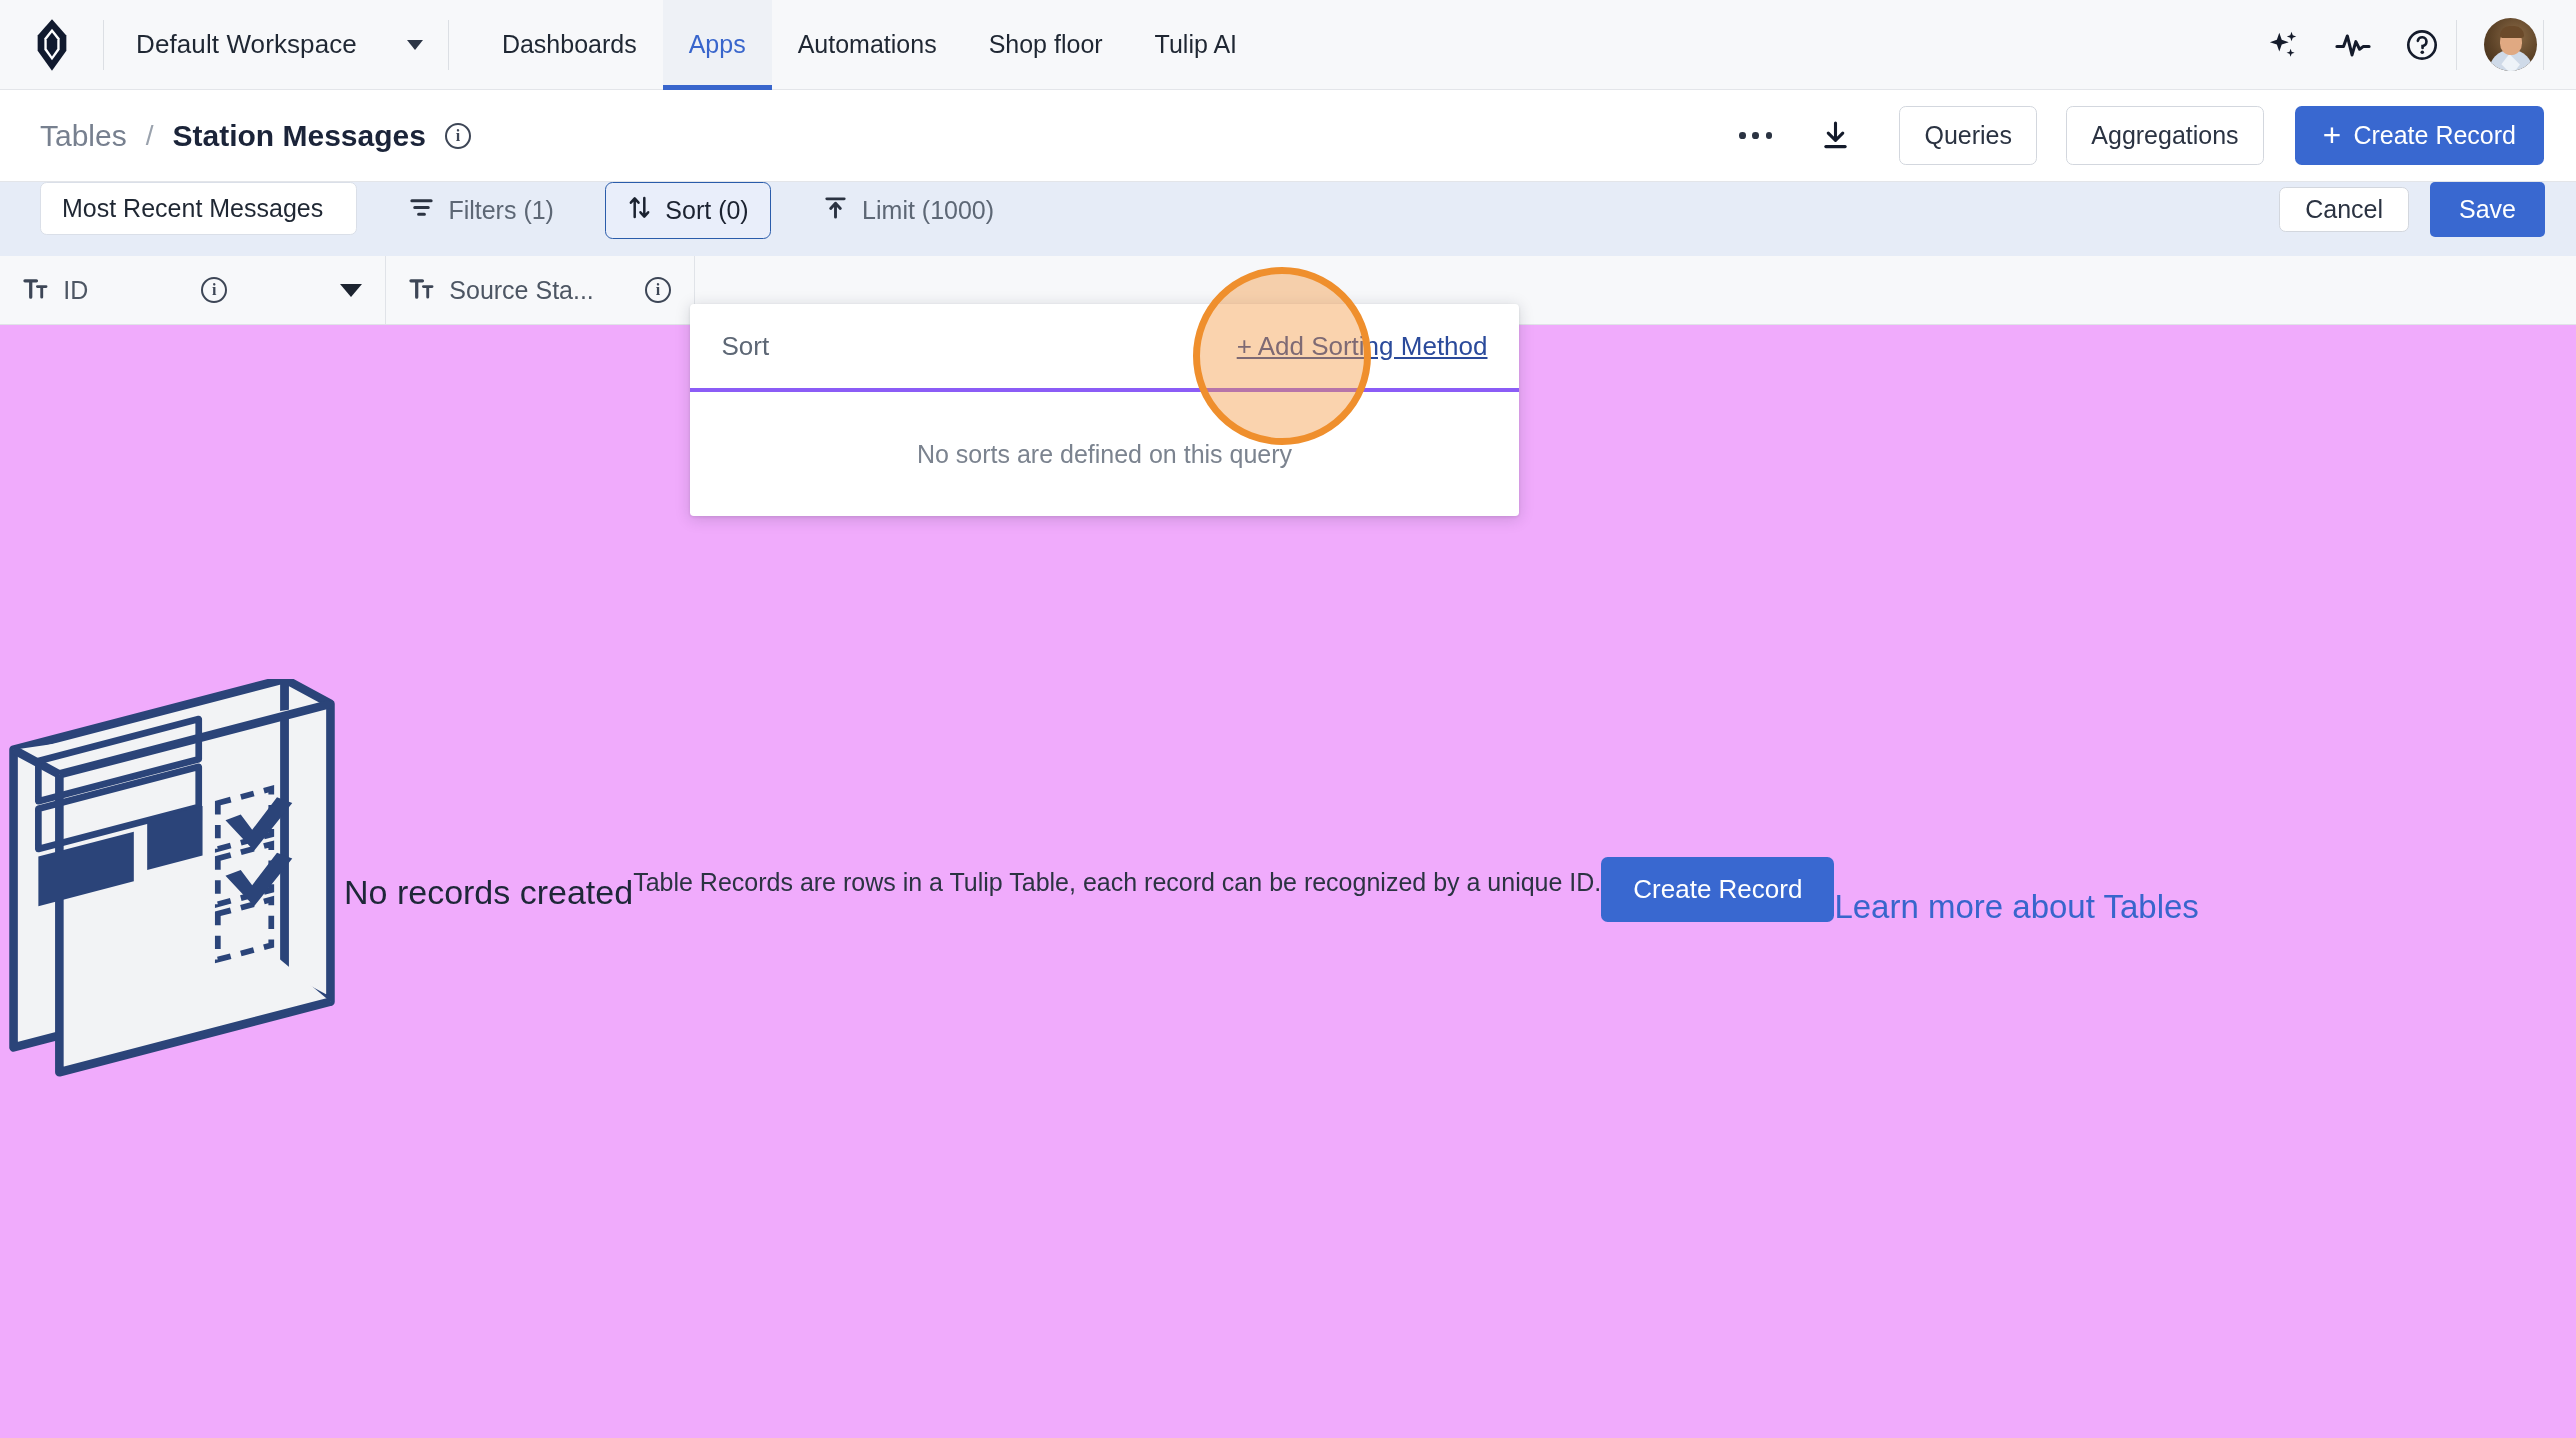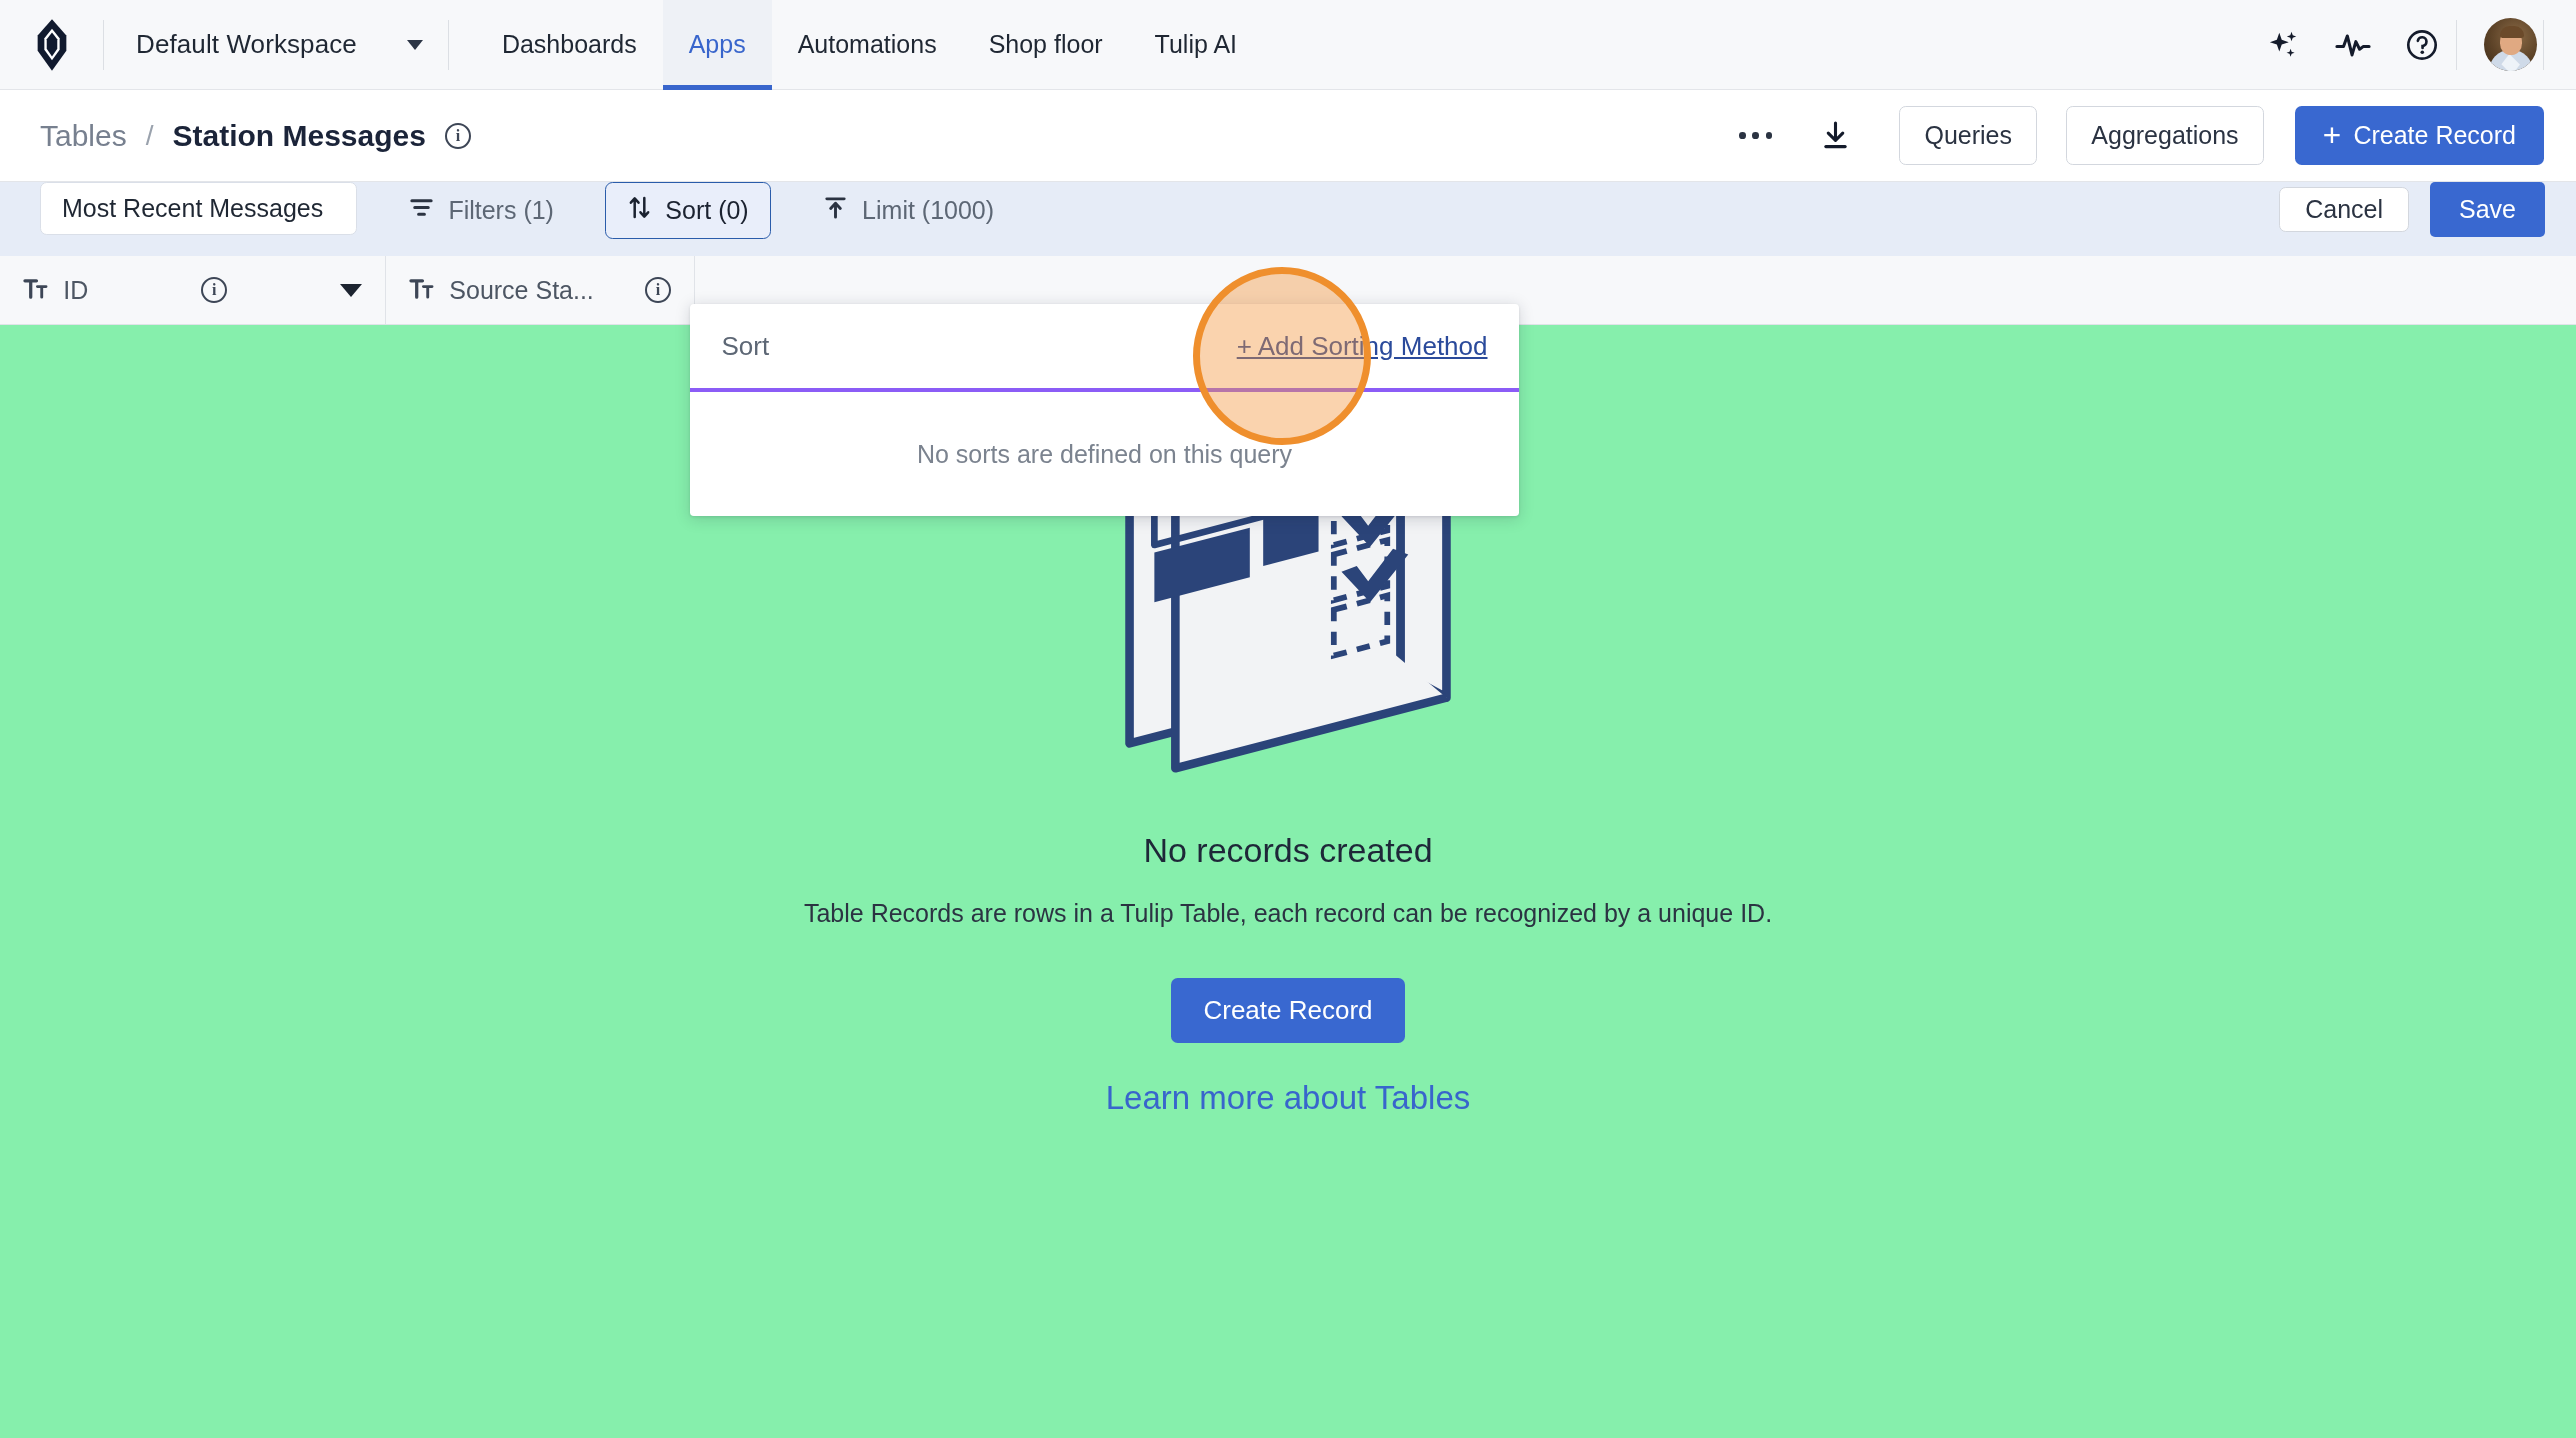--- a/index.html
+++ b/index.html
@@ -190,22 +190,22 @@
     border-right: 11.5px solid transparent;
     border-top: 13.4px solid #1d2430;
     margin-left: auto; cursor: pointer;
   }
   .col-info { margin-left: auto; }
   .colcell.c1 .col-info { margin-left: auto; margin-right: 25px; }
 
   
   .main {
     height: calc(1439px - 90px - 92px - 74px - 69px);
-    background: #86efac;
-    display: flex; flex-direction: column;
+    background: #f0abfc;
+    display: flex; 
     align-items: center;
     padding-top: 50px;
     position: relative;
   }
   .empty-illus { margin-bottom: 32px; }
   .empty-title { font-size: 34px; color: #1e2738; margin-bottom: 29px; }
   .empty-sub { font-size: 25px; color: #2b3342; margin-bottom: 50px; }
   .empty-cta {
     height: 65px; padding: 0 32px;
     background: #3968d0; border: none; border-radius: 6.7px;

